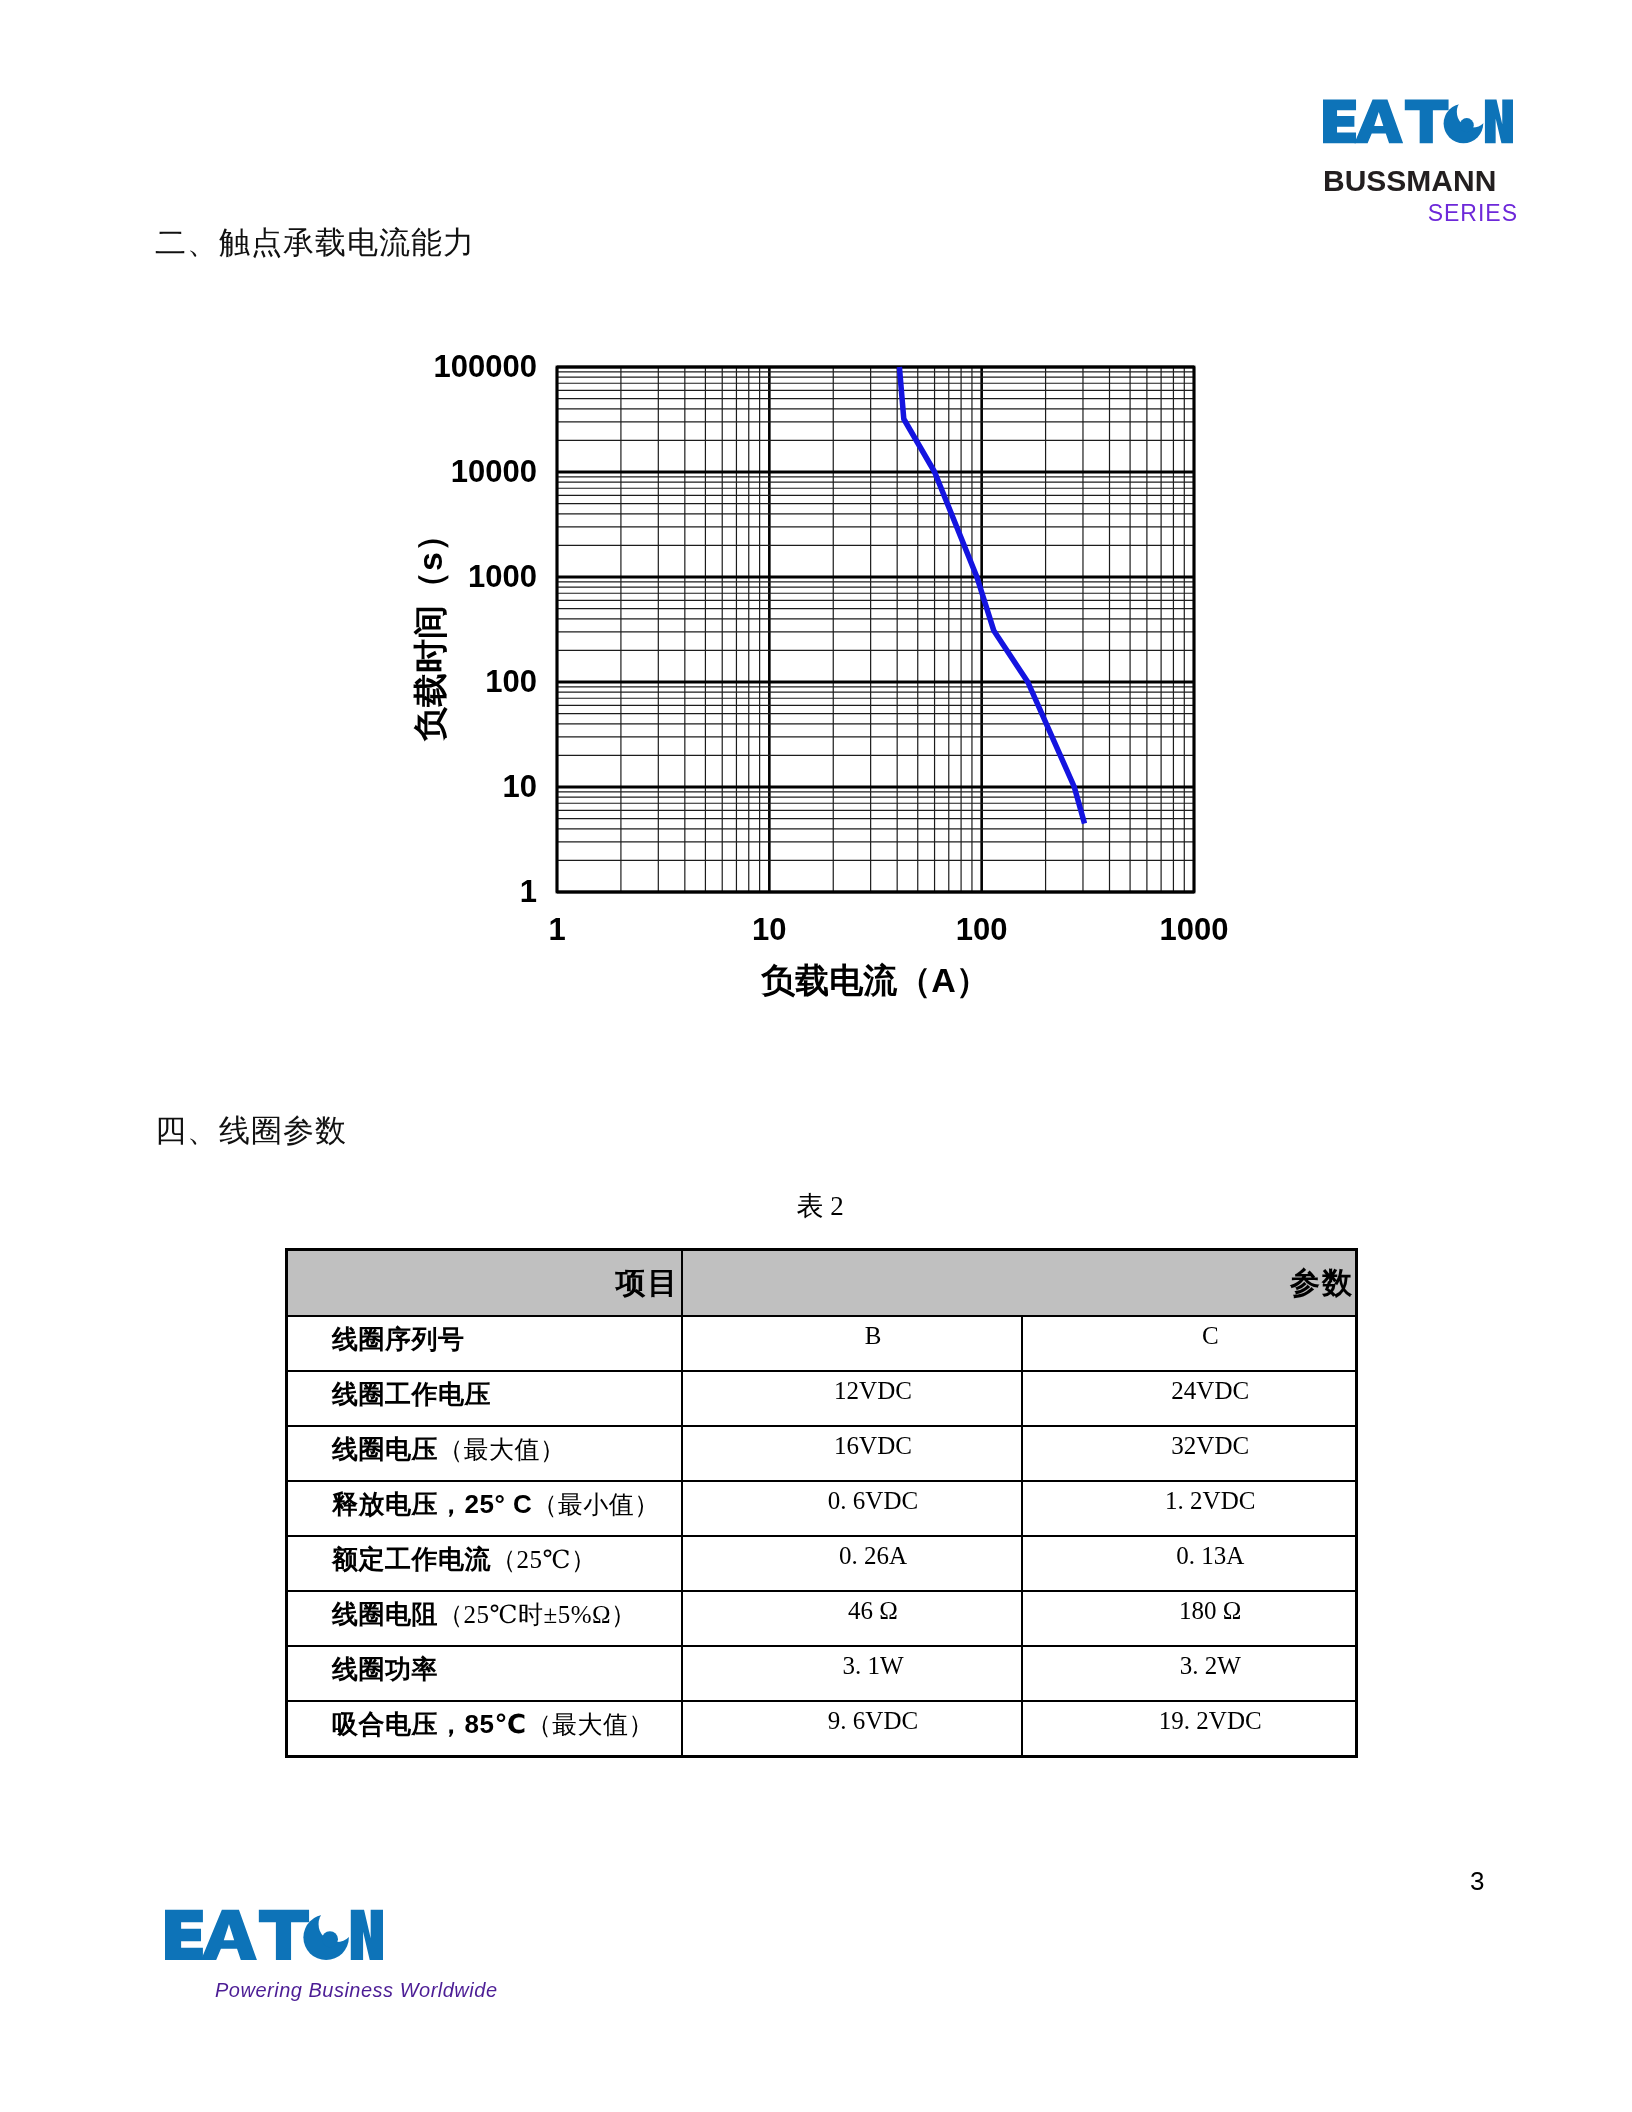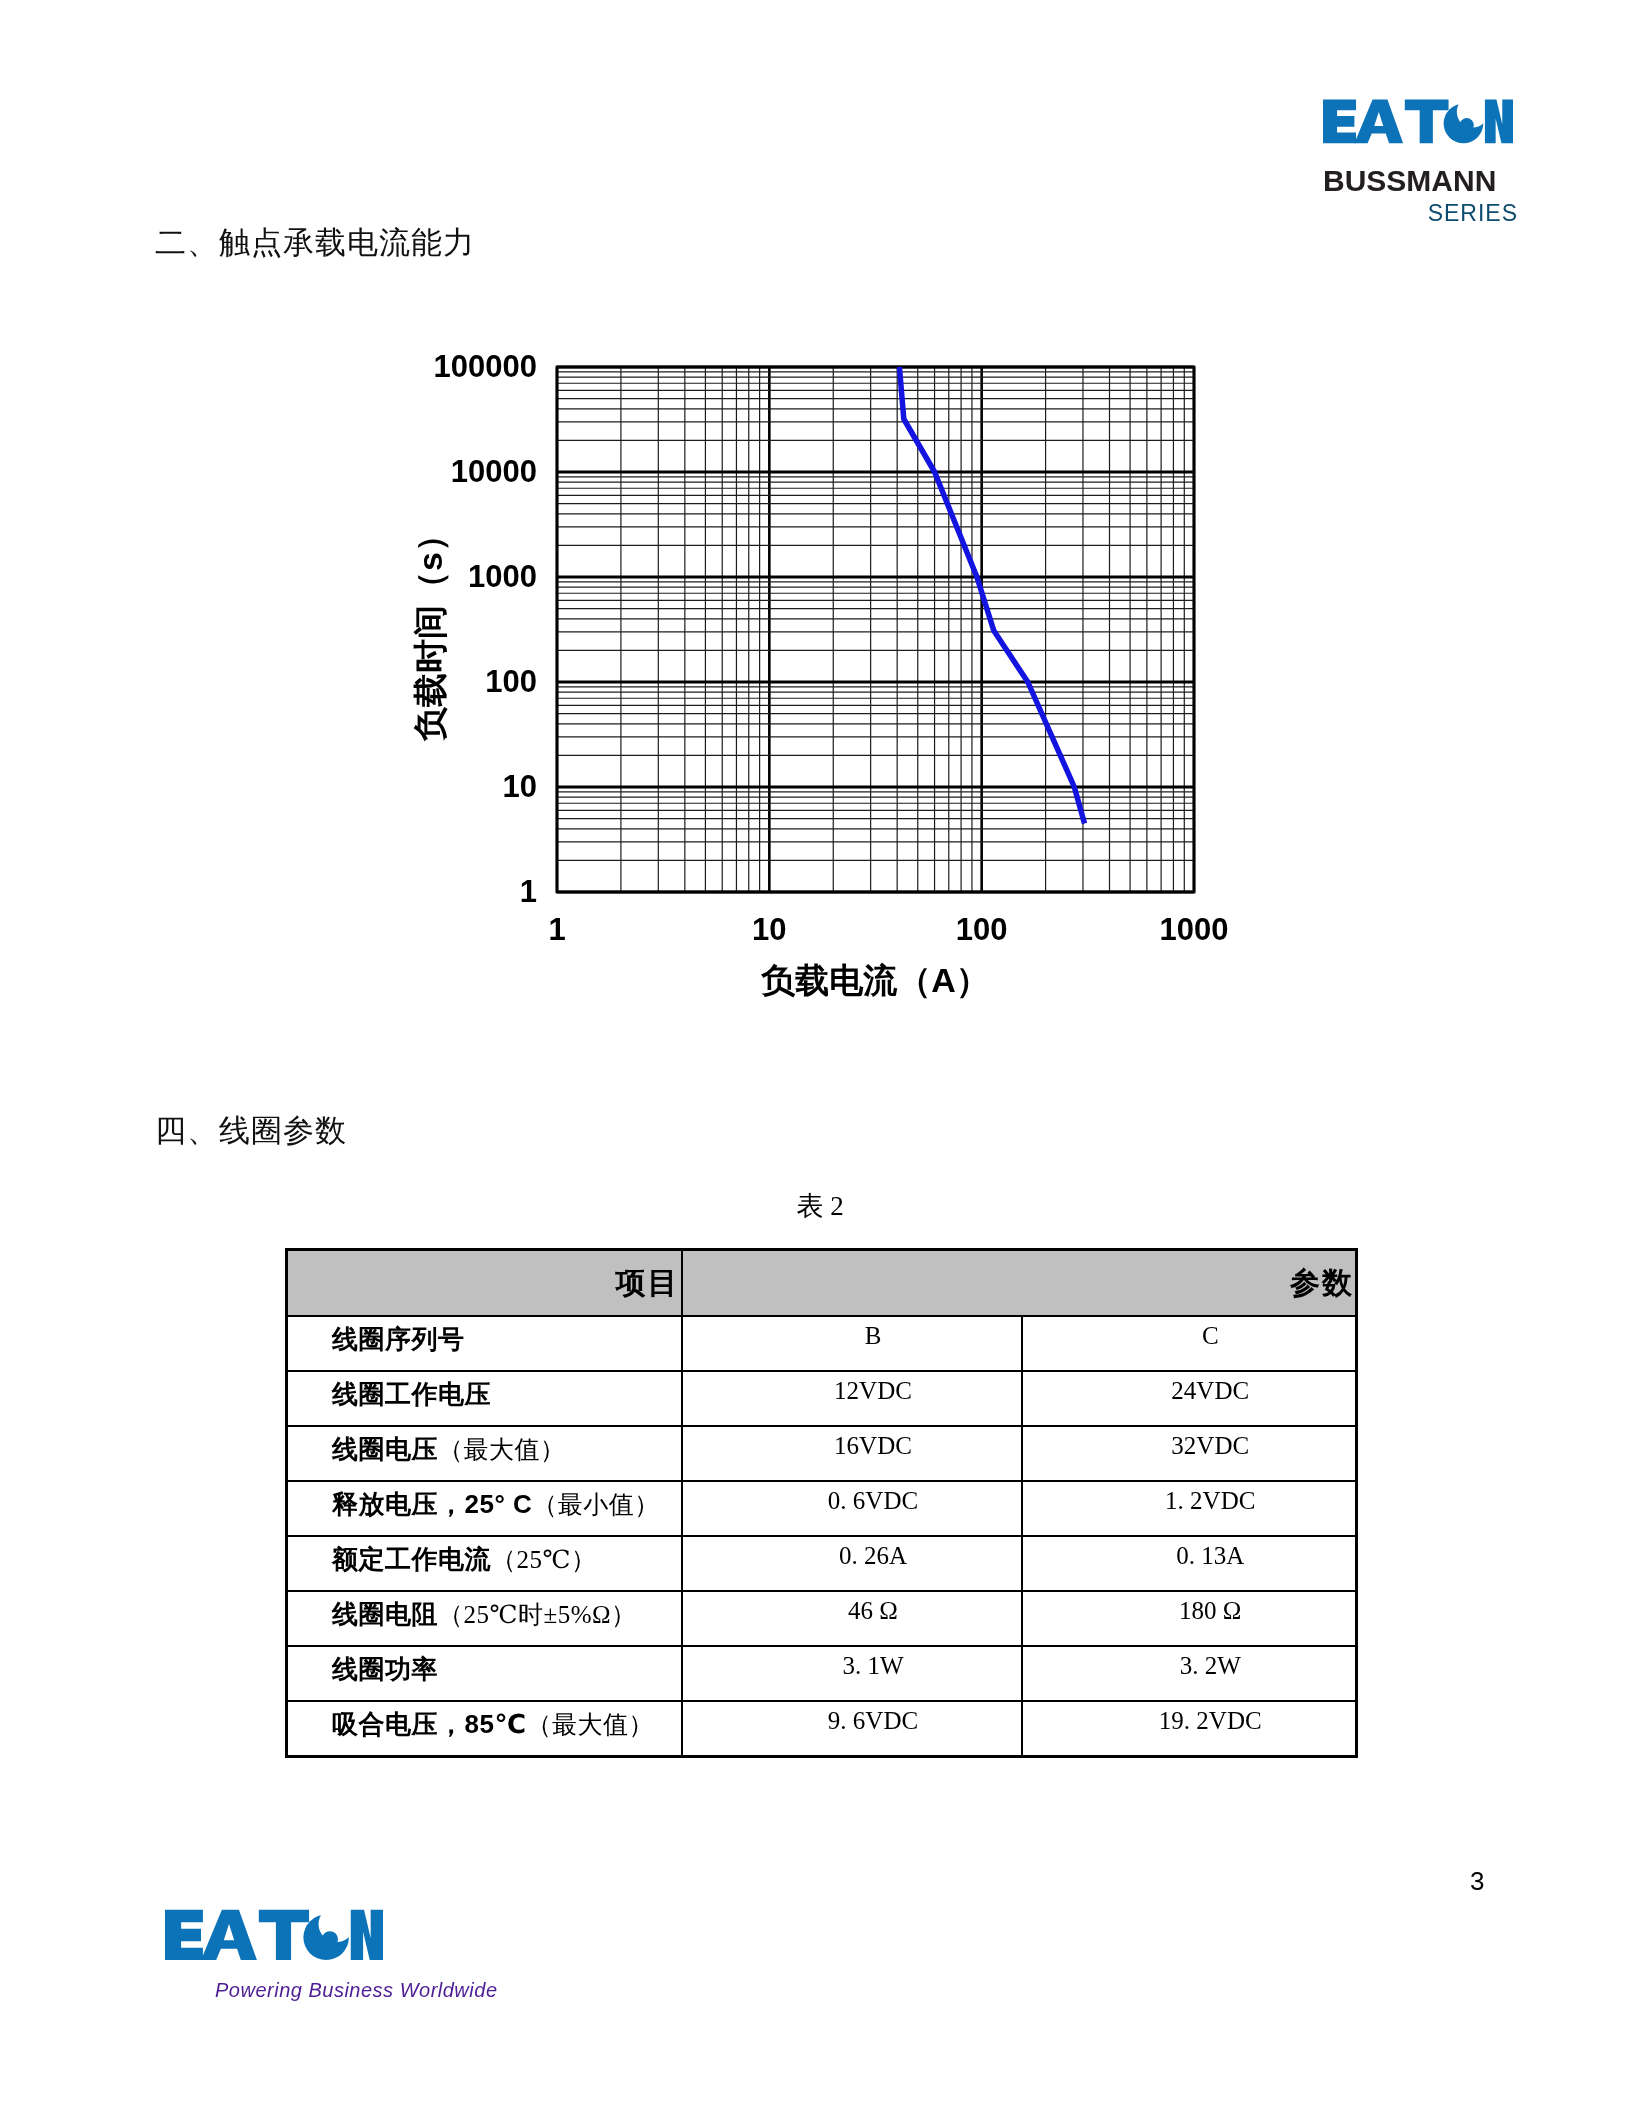--- a/index.html
+++ b/index.html
@@ -3,21 +3,21 @@
 <meta charset="utf-8">
 <style>
   html,body{margin:0;padding:0;background:#888;}
   #page{position:relative;width:1632px;height:2112px;background:#ffffff;overflow:hidden;
         font-family:"Liberation Sans","DejaVu Sans",sans-serif;color:#000;}
   .abs{position:absolute;}
   .sec-heading{font-family:"Liberation Serif","DejaVu Serif",serif;font-size:31px;color:#111;letter-spacing:1px;}
   .brand-blue{fill:#0d73b8;}
   .bussmann{font-weight:bold;font-size:30px;letter-spacing:0px;color:#231f20;
             transform:scaleX(1.0);}
-  .series{font-size:23px;color:#0c4a6e;letter-spacing:1px;}
+  .series{font-size:23px;color:#6d28d9;letter-spacing:1px;}
   .tagline{font-style:italic;font-size:20px;color:#4c1d95;letter-spacing:0.5px;}
   .tbl-caption{font-family:"Liberation Serif","DejaVu Serif",serif;font-size:27px;text-align:center;}
   table.params{border-collapse:collapse;table-layout:fixed;width:1070px;}
   table.params th, table.params td{border:2px solid #000;vertical-align:top;overflow:hidden;}
   table.params{border:3px solid #000;}
   table.params th{background:#c0c0c0;height:62px;font-size:30px;font-weight:bold;
                   text-align:right;vertical-align:middle;letter-spacing:2px;}
   table.params td{height:47px;padding-top:5px;padding-left:44px;}
   td.lbl{font-weight:bold;font-size:26px;padding-left:13px;letter-spacing:0.5px;}
   td.lbl .note{font-weight:400;font-size:25px;font-family:"Liberation Serif","DejaVu Serif",serif;}

